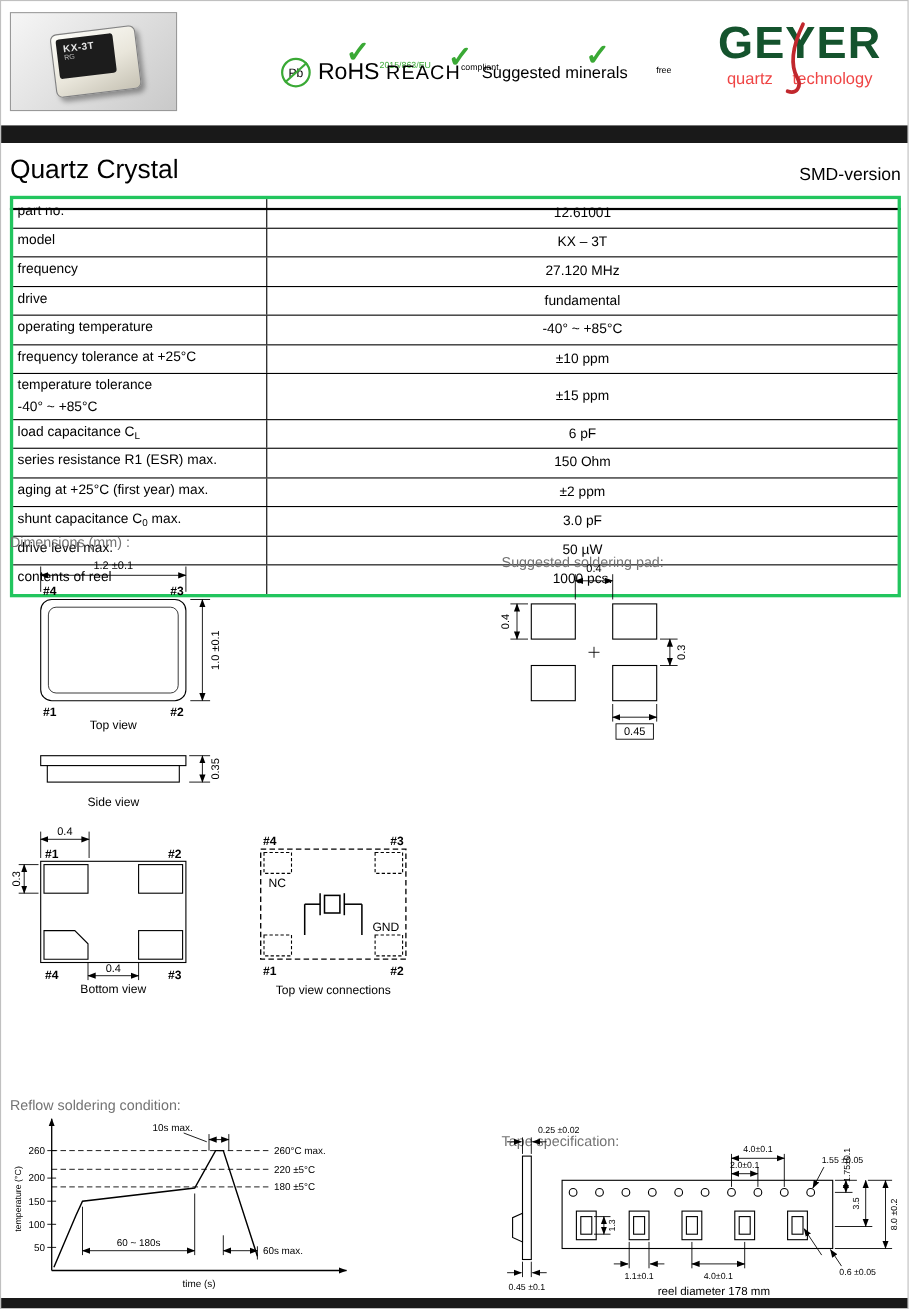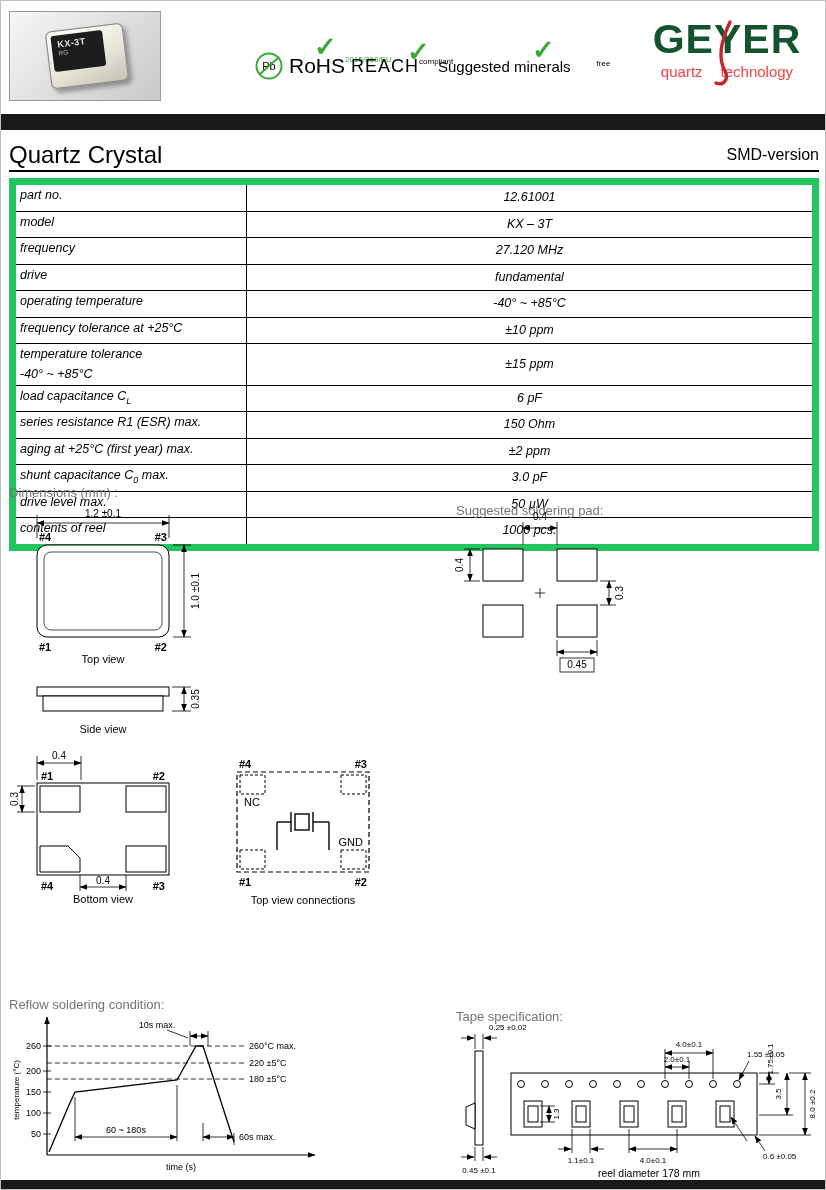--- a/index.html
+++ b/index.html
@@ -38,26 +38,26 @@
   .reach .check { left:56px; top:-18px; }
   .conflict .check { left:94px; top:-22px; }
 
   .logo { position:absolute; top:18px; right:9px; width:178px; text-align:center; }
   .logo-name { font-size:41px; font-weight:800; color:#14532d; letter-spacing:1px; line-height:1; }
   .logo-tag { display:flex; justify-content:center; gap:18px; font-size:15px; color:#ef4444; margin-top:3px; }
   .logo-swoosh { position:absolute; left:0; top:0; pointer-events:none; }
 
   
   .title-row { position:absolute; left:8px; top:140px; width:810px; display:flex;
-               justify-content:space-between; align-items:center;
-               border-bottom:2px solid #000; padding-bottom:1px; }
+               justify-content:space-between; align-items:flex-end;
+               border-bottom:2px solid #000; padding-bottom:20px; }
   .page-title { font-size:24px; }
   .version { font-size:16px; }
 
-  .spec-table { position:absolute; left:8px; top:177px; width:810px; border:7px solid #22c55e; font-size:12.5px;font-style:italic; }
+  .spec-table { position:absolute; left:8px; top:177px; width:810px; border:3px solid #22c55e; font-size:12.5px; }
   .trow { display:grid; grid-template-columns:231px 1fr; border-bottom:1px solid #000; }
   .trow:last-child { border-bottom:0; }
   .cl { border-right:1px solid #000; padding:3px 4px; line-height:15px; }
   .cv { display:flex; align-items:center; justify-content:center; padding:2px 4px; line-height:15px; }
   .cl sub { font-size:9px; }
   .line2 { display:block; }
 
   .section-title { position:absolute; color:#737373; font-size:13px; }
 
   
@@ -195,21 +195,21 @@
     </div>
     <div class="trow">
       <div class="cl"><span>contents of reel</span><sub></sub><span></span><span class="line2"></span></div>
       <div class="cv">1000 pcs.</div>
     </div>
   </div>
 
   <div class="section-title" style="left:8px; top:484px;">Dimensions (mm) :</div>
   <div class="section-title" style="left:455px; top:484px;margin-top:18px;">Suggested soldering pad:</div>
   <div class="section-title" style="left:8px; top:996px;">Reflow soldering condition:</div>
-  <div class="section-title" style="left:455px; top:1008px;">Tape specification:</div>
+  <div class="section-title" style="left:455px; top:1029px;">Tape specification:</div>
 
   <svg class="draw" style="left:8px; top:503px;" width="200" height="160" viewBox="0 0 200 160">
     <g>
       <line class="dim" x1="28" y1="11" x2="28" y2="34"></line>
       <line class="dim" x1="160" y1="11" x2="160" y2="34"></line>
       <line class="dim" x1="28" y1="19" x2="160" y2="19" marker-start="url(#ar)" marker-end="url(#ar)"></line>
       <line class="dim" x1="164" y1="41" x2="182" y2="41"></line>
       <line class="dim" x1="164" y1="133" x2="182" y2="133"></line>
       <line class="dim" x1="175" y1="41" x2="175" y2="133" marker-start="url(#ar)" marker-end="url(#ar)"></line>
     </g>

